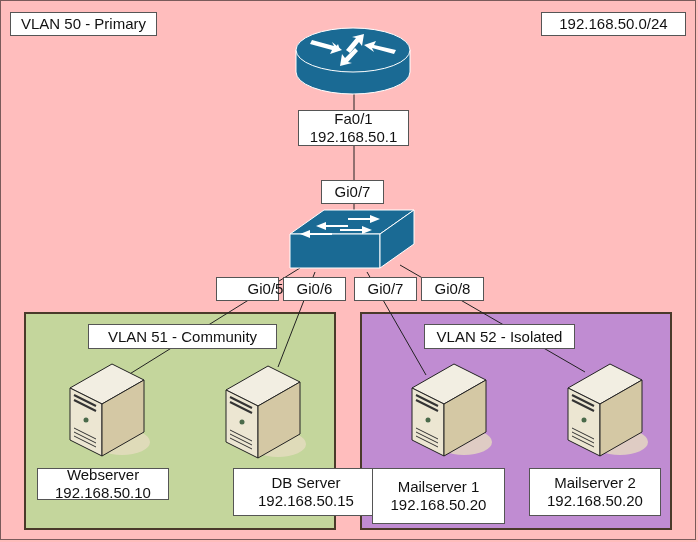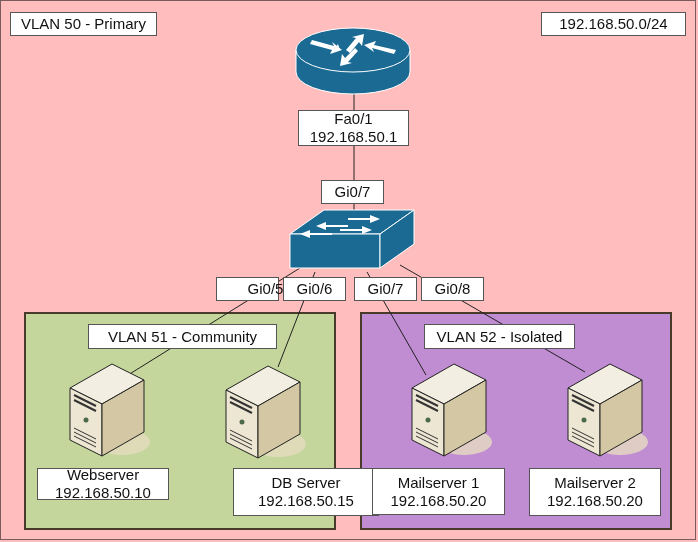--- a/index.html
+++ b/index.html
@@ -116,21 +116,21 @@
   </svg>
 
   <div class="lbl" style="left:37px;top:468px;width:132px;height:32px;">
     <span>Webserver</span>
     <span>192.168.50.10</span>
   </div>
   <div class="lbl" style="left:193px;top:468px;width:146px;height:48px;margin-left:40px;">
     <span>DB Server</span>
     <span>192.168.50.15</span>
   </div>
-  <div class="lbl" style="left:372px;top:468px;width:133px;height:47px;">
+  <div class="lbl" style="left:372px;top:468px;width:133px;height:56px;">
     <span>Mailserver 1</span>
     <span>192.168.50.20</span>
   </div>
   <div class="lbl" style="left:529px;top:468px;width:132px;height:48px;">
     <span>Mailserver 2</span>
     <span>192.168.50.20</span>
   </div>
 </div>
 
 </body></html>

